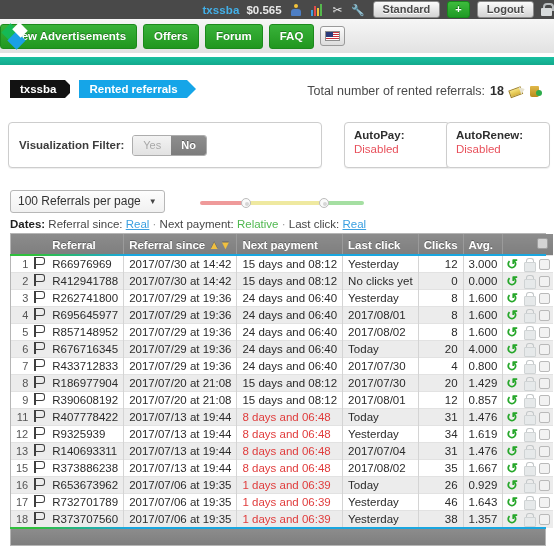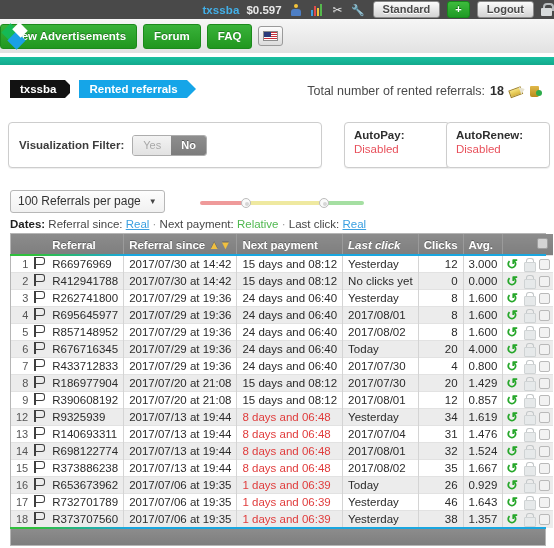--- a/index.html
+++ b/index.html
@@ -253,39 +253,40 @@
      background: linear-gradient(to right, #2fbf3d 0%, #2fbf3d 5%, #1aa7e0 22%, #1aa7e0 100%); }
   .footbar { position:absolute; left:10px; top:529px; width:536px; height:17px;
      background: linear-gradient(#8c8c8c,#7e7e7e); border:1px solid #b6b6b6; border-top:none;}
 </style>
 </head>
 <body>
 
 <div class="topbar">
   <div class="topbar-inner">
     <span class="tb-user">txssba</span>
-    <span class="tb-balance">$0.597</span>
+    <span class="tb-balance">$0.565</span>
     <span class="tb-ico ico-person"></span>
     <span class="tb-ico ico-bars">
         <span></span>
         <span></span>
         <span></span>
         <span></span>
       </span>
     <span class="tb-ico ico-tools">✂</span>
     <span class="tb-ico ico-wrench">🔧</span>
     <button class="tb-btn">Standard</button>
     <button class="tb-btn plus">+</button>
     <button class="tb-btn">Logout</button>
     <span class="tb-lock"></span>
   </div>
 </div>
 
 <div class="navbar">
   <button class="nav-btn">View Advertisements</button>
+  <button class="nav-btn">Offers</button>
   <button class="nav-btn">Forum</button>
   <button class="nav-btn">FAQ</button>
   <span class="flag-btn">
     <span class="usflag"></span>
   </span>
 </div>
 <div class="logo">
   <span class="d1"></span>
     <span class="d2"></span>
     <span class="cut"></span>
@@ -354,21 +355,21 @@
     <thead>
       <tr>
         <th style="width:26px;border-right:none;"></th>
         <th style="width:16px;border-right:none;"></th>
         <th style="width:96px;">Referral</th>
         <th style="width:118px;">
           <span>Referral since</span>
           <span style="color:#f0c040;">▲▼</span>
         </th>
         <th style="width:112px;">Next payment</th>
-        <th style="width:76px;font-style:italic;">Last click</th>
+        <th style="width:76px;">Last click</th>
         <th style="width:40px;">Clicks</th>
         <th style="width:48px;">Avg.</th>
         <th class="acthdr" style="width:58px;">
           <span class="chk hdr"></span>
         </th>
       </tr>
     </thead>
     <tbody>
         <tr>
           <td class="num">1</td>
@@ -517,20 +518,37 @@
           <td class="avg">0.857</td>
           <td class="acts">
             <span class="acts-in">
               <span class="ico-refresh">↺</span>
               <span class="ico-lock2"></span>
               <span class="chk"></span>
             </span>
           </td>
         </tr>
         <tr>
+          <td class="num">11</td>
+          <td class="flagc"><span class="flagicon"></span></td>
+          <td class="ref">R407778422</td>
+          <td class="since">2017/07/13 at 19:44</td>
+          <td class="next red">8 days and 06:48</td>
+          <td class="lastclick">Today</td>
+          <td class="clicks">31</td>
+          <td class="avg">1.476</td>
+          <td class="acts">
+            <span class="acts-in">
+              <span class="ico-refresh">↺</span>
+              <span class="ico-lock2"></span>
+              <span class="chk"></span>
+            </span>
+          </td>
+        </tr>
+        <tr>
           <td class="num">12</td>
           <td class="flagc"><span class="flagicon"></span></td>
           <td class="ref">R9325939</td>
           <td class="since">2017/07/13 at 19:44</td>
           <td class="next red">8 days and 06:48</td>
           <td class="lastclick">Yesterday</td>
           <td class="clicks">34</td>
           <td class="avg">1.619</td>
           <td class="acts">
             <span class="acts-in">
@@ -551,37 +569,20 @@
           <td class="avg">1.476</td>
           <td class="acts">
             <span class="acts-in">
               <span class="ico-refresh">↺</span>
               <span class="ico-lock2"></span>
               <span class="chk"></span>
             </span>
           </td>
         </tr>
         <tr>
-          <td class="num">14</td>
-          <td class="flagc"><span class="flagicon"></span></td>
-          <td class="ref">R698122774</td>
-          <td class="since">2017/07/13 at 19:44</td>
-          <td class="next red">8 days and 06:48</td>
-          <td class="lastclick">2017/08/01</td>
-          <td class="clicks">32</td>
-          <td class="avg">1.524</td>
-          <td class="acts">
-            <span class="acts-in">
-              <span class="ico-refresh">↺</span>
-              <span class="ico-lock2"></span>
-              <span class="chk"></span>
-            </span>
-          </td>
-        </tr>
-        <tr>
           <td class="num">15</td>
           <td class="flagc"><span class="flagicon"></span></td>
           <td class="ref">R373886238</td>
           <td class="since">2017/07/13 at 19:44</td>
           <td class="next red">8 days and 06:48</td>
           <td class="lastclick">2017/08/02</td>
           <td class="clicks">35</td>
           <td class="avg">1.667</td>
           <td class="acts">
             <span class="acts-in">

